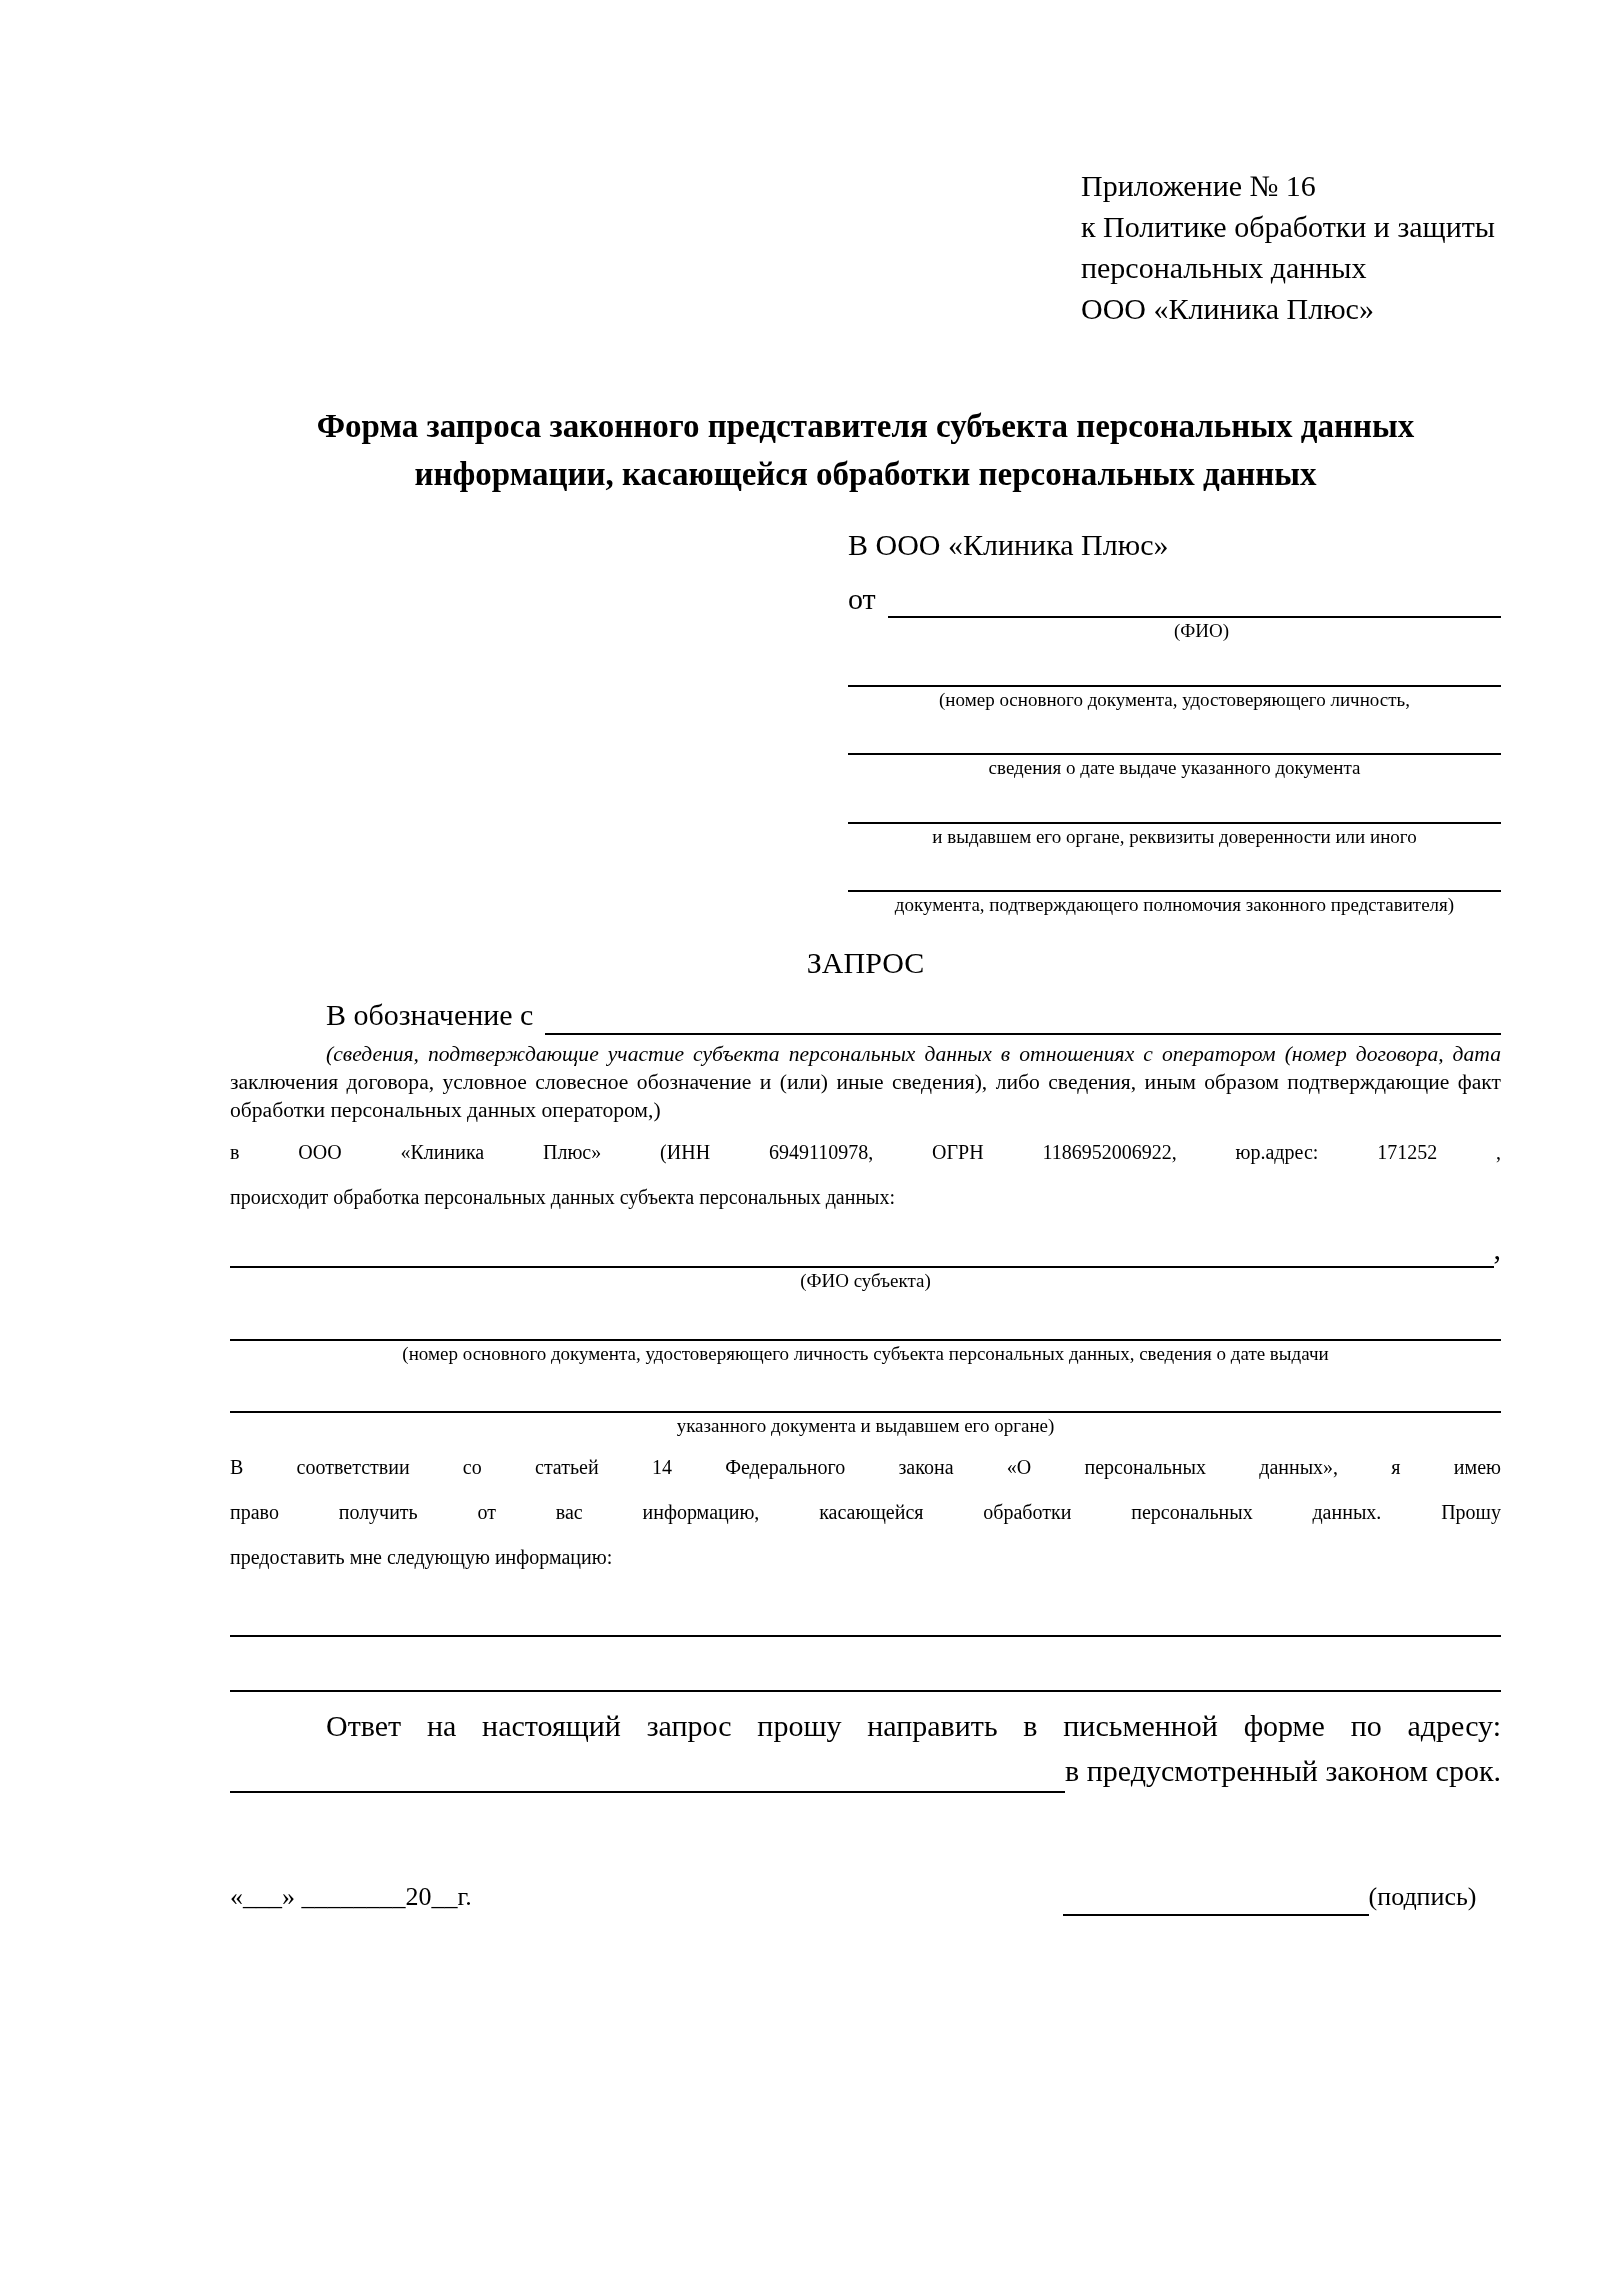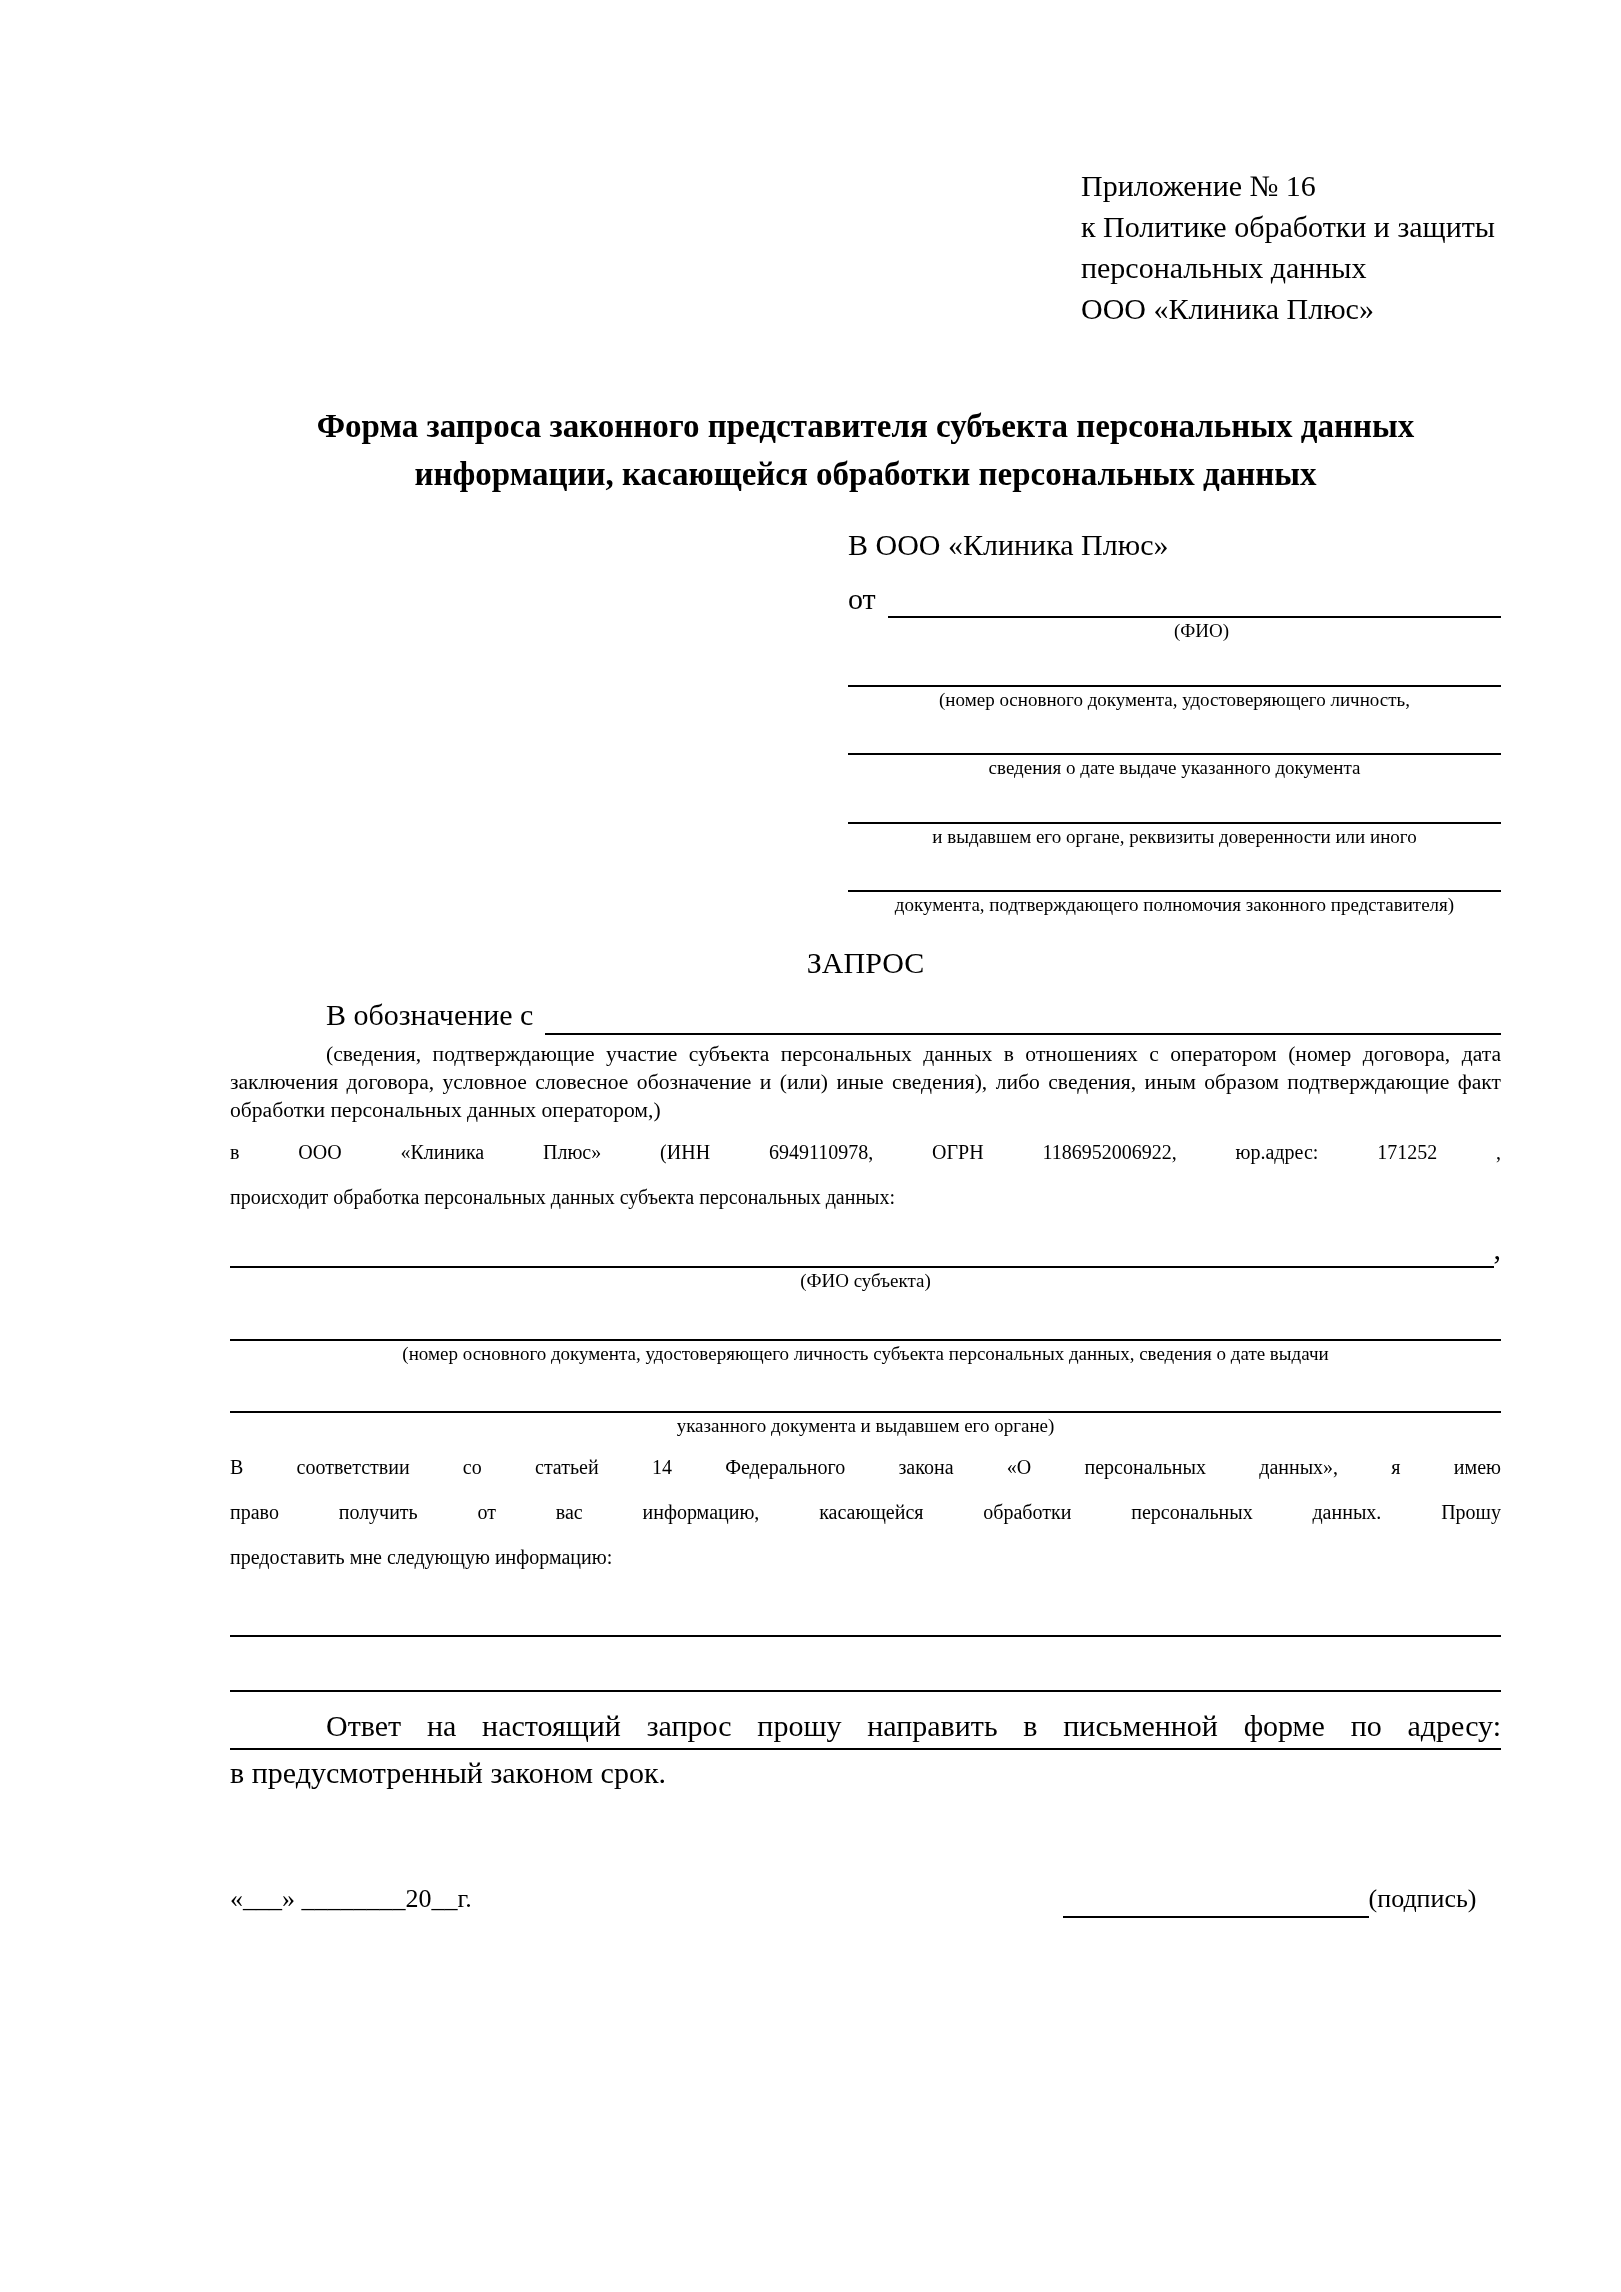--- a/index.html
+++ b/index.html
@@ -34,34 +34,34 @@
   .caption { font-size: 19px; line-height: 25.5px; text-align: center; }
   .fio-cap { margin-left: 54px; }
   .blank-line { height: 41px; border-bottom: 2.9px solid #000; }
   
   .zapros { text-align: center; font-size: 30px; line-height: 39px; margin-top: 25.5px; }
   
   .accordance { display: flex; align-items: stretch; font-size: 30px; line-height: 41px; margin-top: 11.8px; padding-left: 96px; }
   .accordance .lead { flex: 0 0 auto; }
   
   .fine { font-size: 21.6px; line-height: 28px; margin-top: 4.9px; }
-  .fine .l1 { text-indent: 96px; }
+  .fine .l1 { text-indent: 96px; font-style: italic; }
   .jl { text-align: justify; text-align-last: justify; }
   
   .para { font-size: 20px; line-height: 45px; margin-top: 5.9px; }
   
   .subject-row { display: flex; align-items: stretch; font-size: 30px; line-height: 39px; margin-top: 9.8px; }
   .subject-row .fill { margin-left: 0; }
   .subject-row .comma { flex: 0 0 auto; }
   .blank-wide { height: 45px; border-bottom: 2.9px solid #000; }
   .gap-line-1 { margin-top: 47px; height: 7.8px; border-bottom: 2.9px solid #000; }
   .gap-line-2 { margin-top: 0; height: 53px; border-bottom: 2.9px solid #000; }
   
   .resp-1 { font-size: 30px; line-height: 45px; margin-top: 11.8px; text-indent: 96px; }
-  .resp-2 { display: flex; align-items: stretch; font-size: 30px; line-height: 45px; flex-direction: column; }
+  .resp-2 { display: flex; align-items: stretch; font-size: 30px; line-height: 45px; }
   .resp-2 .suffix { flex: 0 0 auto; white-space: nowrap; }
   
   .footer { display: flex; justify-content: space-between; align-items: flex-end; font-size: 26px; line-height: 39px; margin-top: 84px; }
   .sig-group { display: flex; align-items: stretch; margin-right: 24.5px; }
   .sig-line { width: 306px; border-bottom: 2.9px solid #000; }
   .sig-cap { flex: 0 0 auto; }
 </style>
 </head>
 <body>
 

